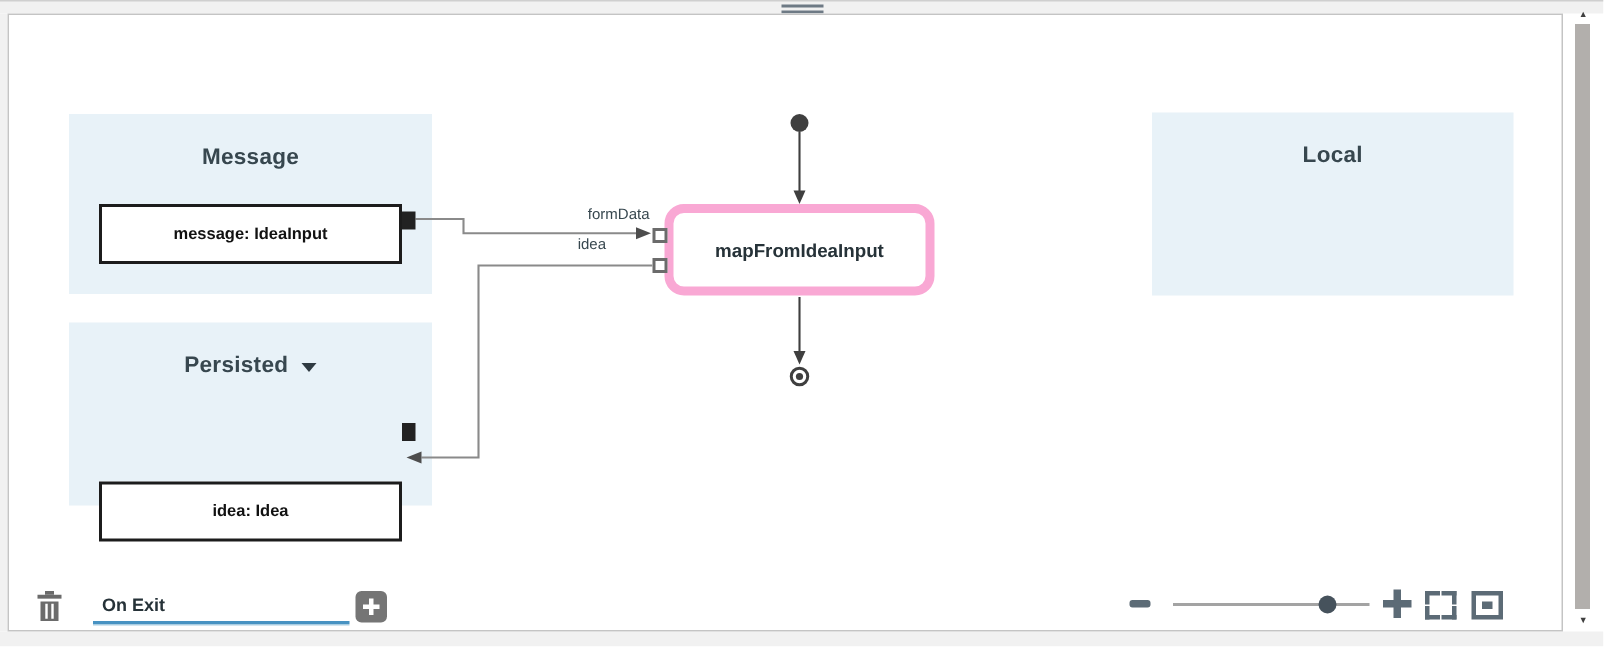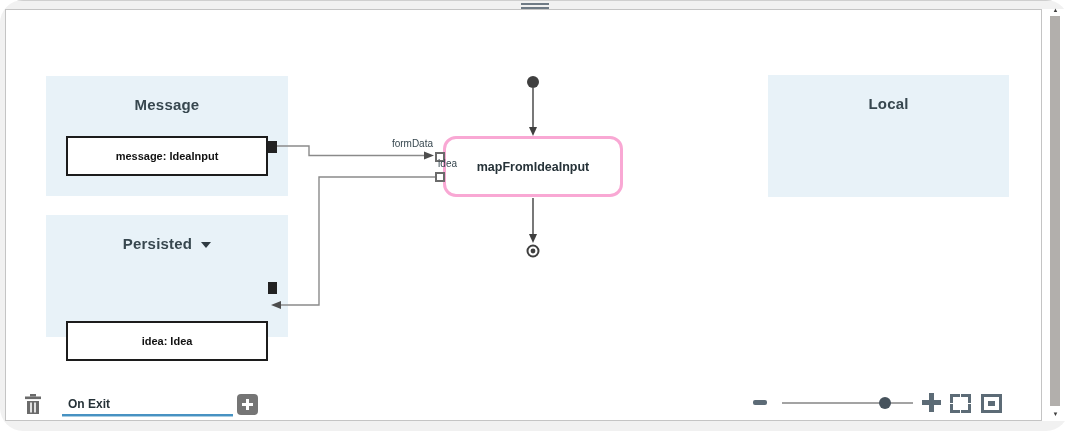--- a/index.html
+++ b/index.html
@@ -1,18 +1,18 @@
 <!DOCTYPE html>
 <html><head>
 <meta charset="utf-8">
 <style>
   html,body{margin:0;padding:0;}
   .root{
     position:relative; width:1069px; height:431px; overflow:hidden;
-    background:#ffffff; font-family:"Liberation Sans", sans-serif;border-radius:23px;
+    background:#ffffff; font-family:"Liberation Sans", sans-serif;
     -webkit-font-smoothing:antialiased;
   }
   
   .top-strip{position:absolute;left:0;top:0;width:1069px;height:9px;background:#f1f1f1;border-top:1px solid #cfcfcf;box-sizing:border-box;}
   .drag-handle{position:absolute;left:521px;top:2px;width:28px;height:7px;cursor:row-resize;}
   .drag-handle i{display:block;height:2px;background:#6e7a85;margin-bottom:2px;}
   .left-strip{position:absolute;left:0;top:9px;width:5px;height:412px;background:#f1f1f1;}
   .bottom-strip{position:absolute;left:0;top:421px;width:1069px;height:10px;background:#f1f1f1;}
   .canvas{position:absolute;left:5px;top:9px;width:1037px;height:412px;background:#fff;border:1px solid #c4c4c4;box-sizing:border-box;}
 
@@ -31,29 +31,29 @@
     border:2px solid #1c1c1c;display:flex;align-items:center;justify-content:center;
     font-size:11px;font-weight:bold;color:#111;z-index:3;cursor:pointer;}
   .var-box.msg{left:66px;top:136px;}
   .var-box.idea{left:66px;top:277px;margin-top:44px;}
   .var-tab{position:absolute;width:9px;height:12px;background:#222;z-index:3;}
   .var-tab.msg{left:268px;top:141px;}
   .var-tab.idea{left:268px;top:282px;}
 
   
   .node{position:absolute;left:443px;top:136px;width:180px;height:61px;box-sizing:border-box;
-    background:#fff;border:3px solid #f9a8d4;border-radius:13px;display:flex;align-items:center;
+    background:#fff;border:6px solid #f9a8d4;border-radius:13px;display:flex;align-items:center;
     justify-content:center;font-size:12.5px;font-weight:bold;color:#263238;z-index:3;cursor:pointer;}
   .port{position:absolute;width:10px;height:10px;box-sizing:border-box;background:#fff;
     border:2px solid #6b6b6b;z-index:4;cursor:crosshair;}
   .port.p1{left:435px;top:152px;}
   .port.p2{left:435px;top:172px;}
   .port-label{position:absolute;font-size:10px;color:#37474f;z-index:4;white-space:nowrap;}
   .port-label.l1{right:636px;top:138px;}
-  .port-label.l2{right:612px;top:158px;}
+  .port-label.l2{right:665px;top:158px;}
 
   svg.edges{position:absolute;left:0;top:0;z-index:2;pointer-events:none;}
 
   
   .trash-btn{position:absolute;left:22px;top:393px;width:22px;height:23px;cursor:pointer;z-index:5;}
   .onexit-tab{position:absolute;left:62px;top:394px;width:171px;height:22px;z-index:5;cursor:text;
     border-bottom:2px solid #4792c2;box-shadow:0 1px 0 #a9cde2;box-sizing:border-box;}
   .onexit-tab span{display:inline-block;padding-left:6px;font-size:12px;font-weight:bold;color:#263238;}
   .add-btn{position:absolute;left:237px;top:394px;width:21px;height:21px;background:#757575;
     border-radius:4px;z-index:5;cursor:pointer;}

